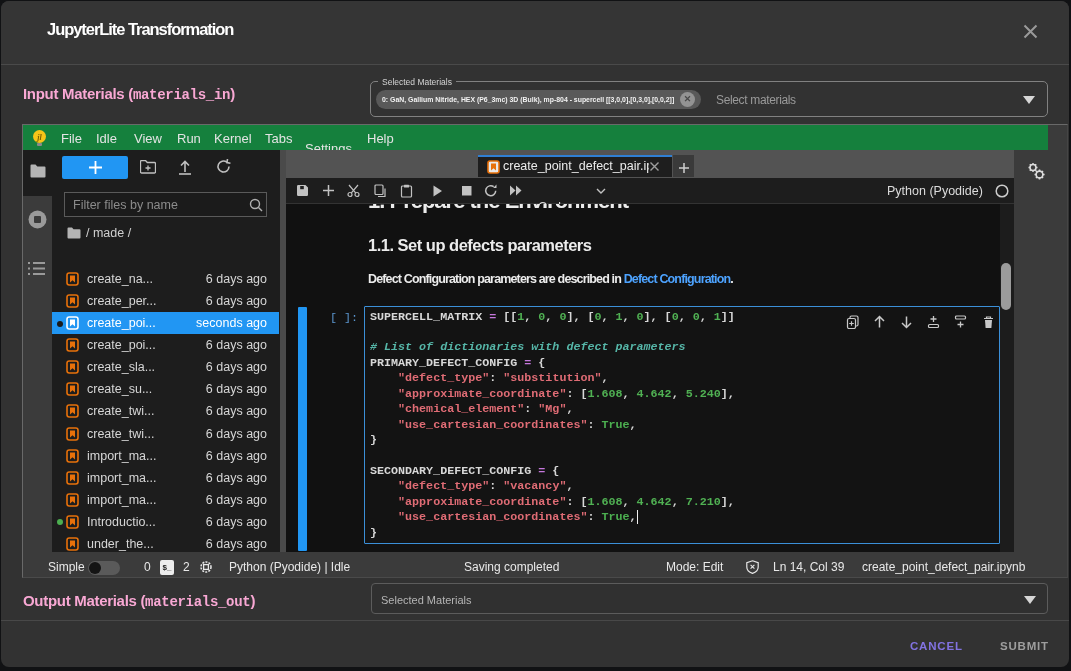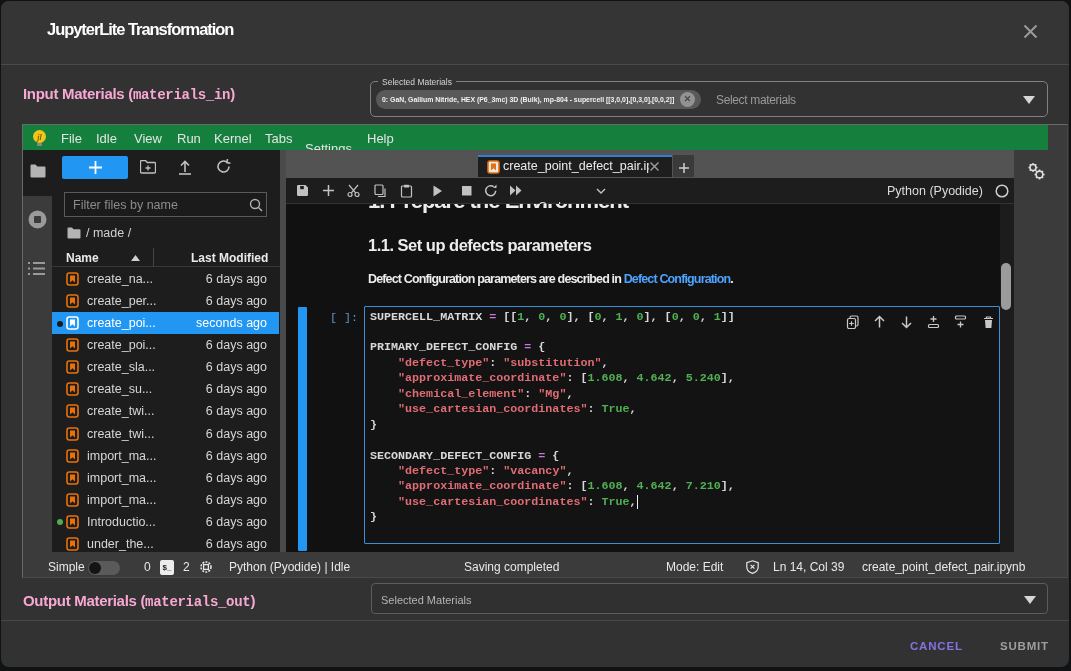--- a/index.html
+++ b/index.html
@@ -150,28 +150,20 @@
           <circle cx="6" cy="6" r="4.5" fill="none" stroke="#b0b0b0" stroke-width="1.4"></circle>
           <path d="M9.5 9.5 L13 13" stroke="#b0b0b0" stroke-width="1.4"></path>
         </svg>
     </div>
     <div id="crumb">
       <svg class="ic" style="left:0px; top:1px;" width="14" height="12" viewBox="0 0 14 12">
           <path d="M0.5 1.5 a1 1 0 0 1 1-1 h3.5 l1.5 1.8 h6 a1 1 0 0 1 1 1 v7.2 a1 1 0 0 1-1 1 h-11 a1 1 0 0 1-1-1 z" fill="#b4b4b4"></path>
         </svg>
       <span style="position:absolute; left:19px; top:0px;">/ made /</span>
     </div>
-    <div id="fhead">
-      <span style="position:absolute; left:14px; top:5px;">Name</span>
-      <svg class="ic" style="left:79px; top:9px;" width="9" height="6" viewBox="0 0 9 6">
-          <path d="M4.5 0 L9 6 H0 Z" fill="#cfcfcf"></path>
-        </svg>
-      <span style="position:absolute; left:139px; top:5px;">Last Modified</span>
-      <span style="position:absolute; left:101px; top:2px; width:1px; height:19px; background:#454545;"></span>
-    </div>
     <div id="rows">
         <div class="frow " style="top:118.0px;">
           <svg class="ic" style="left:14px; top:4px;" width="13" height="14" viewBox="0 0 13 14">
             <rect x="1" y="1" width="11" height="12" rx="2.2" fill="none" stroke="#e8710a" stroke-width="1.6"></rect>
             <path d="M4 3.6 h5 v7 l-2.5-2.4 L4 10.6 z" fill="#e8710a"></path>
           </svg>
           <span class="nm">create_na...</span>
           <span class="tm">6 days ago</span>
         </div>
         <div class="frow " style="top:140.1px;">
@@ -337,20 +329,21 @@
       </div>
     <div id="content">
       <h1>1. Prepare the Environment</h1>
       <h2>1.1. Set up defects parameters</h2>
       <p>Defect Configuration parameters are described in <a>Defect Configuration</a>.</p>
       <div id="collapser"></div>
       <div id="prompt">[ ]:</div>
       <div id="cell">
         <div id="code"><span>SUPERCELL_MATRIX <span class="op">=</span> [[<span class="num">1</span>, <span class="num">0</span>, <span class="num">0</span>], [<span class="num">0</span>, <span class="num">1</span>, <span class="num">0</span>], [<span class="num">0</span>, <span class="num">0</span>, <span class="num">1</span>]]
 
+<span class="cm"># List of dictionaries with defect parameters</span>
 PRIMARY_DEFECT_CONFIG <span class="op">=</span> {
     <span class="str">"defect_type"</span>: <span class="str">"substitution"</span>,
     <span class="str">"approximate_coordinate"</span>: [<span class="num">1.608</span>, <span class="num">4.642</span>, <span class="num">5.240</span>],
     <span class="str">"chemical_element"</span>: <span class="str">"Mg"</span>,
     <span class="str">"use_cartesian_coordinates"</span>: <span class="kw">True</span>,
 }
 
 SECONDARY_DEFECT_CONFIG <span class="op">=</span> {
     <span class="str">"defect_type"</span>: <span class="str">"vacancy"</span>,
     <span class="str">"approximate_coordinate"</span>: [<span class="num">1.608</span>, <span class="num">4.642</span>, <span class="num">7.210</span>],

